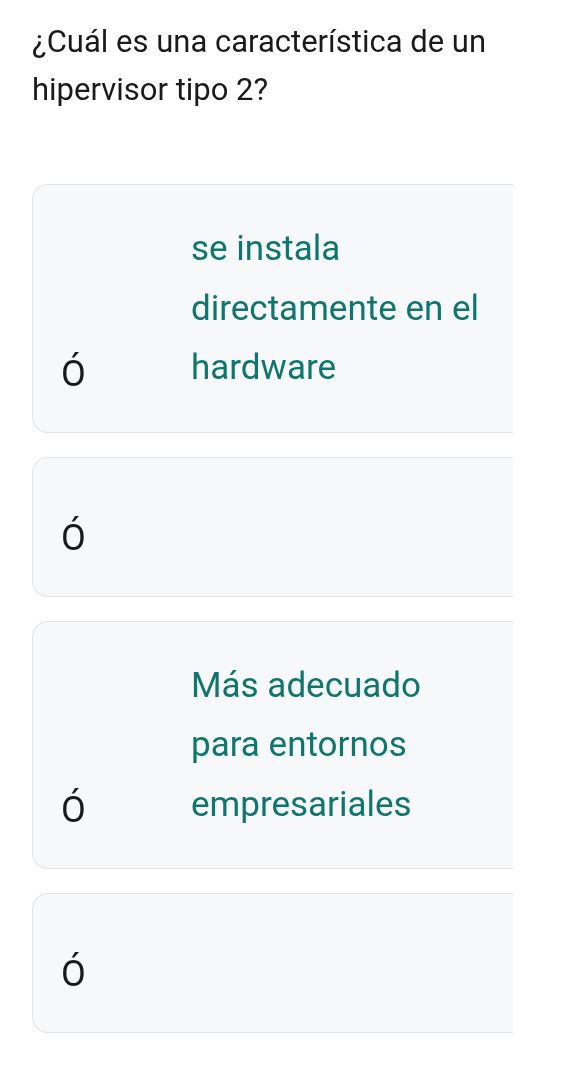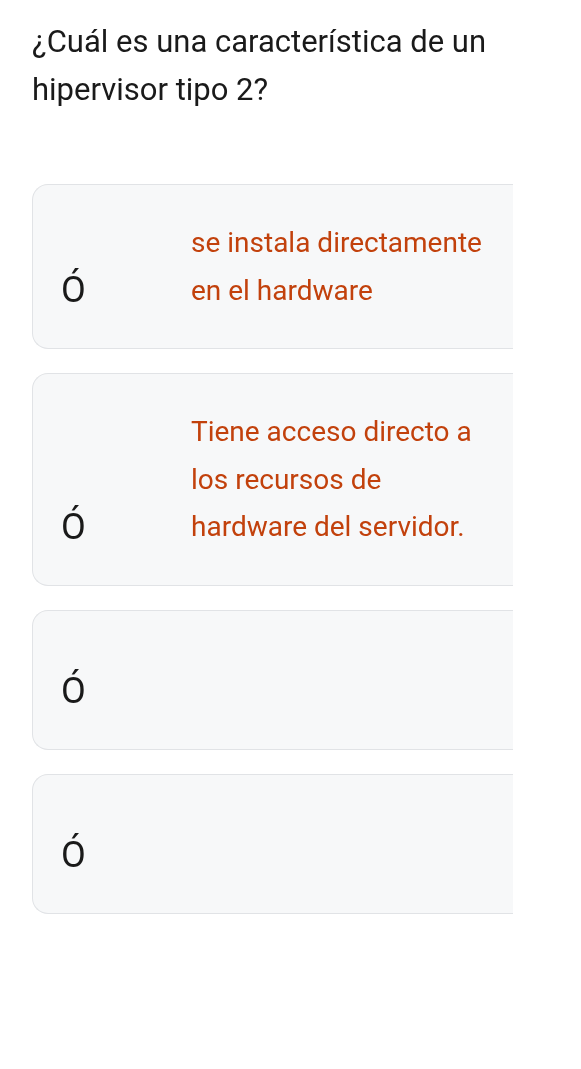--- a/index.html
+++ b/index.html
@@ -43,47 +43,47 @@
   .option .marker {
     font-size: 36px;
     font-weight: 400;
     color: #1a1a1a;
     width: 130px;
     flex: 0 0 130px;
     line-height: 1;
     padding-bottom: 6px;
   }
   .option .text {
-    font-size: 28px;
+    font-size: 35px;
     line-height: 1.7;
-    color: #c2410c;
+    color: #0f766e;
     flex: 1;
     align-self: center;
   }
 </style>
 </head>
 <body>
 
 <div class="page">
   <div class="question">¿Cuál es una característica de un hipervisor tipo 2?</div>
 
   <div class="options">
 
     <div class="option">
       <div class="marker">Ó</div>
       <div class="text">se instala directamente en el hardware</div>
     </div>
 
     <div class="option">
       <div class="marker">Ó</div>
-      <div class="text">Tiene acceso directo a los recursos de hardware del servidor.</div>
     </div>
 
     <div class="option">
       <div class="marker">Ó</div>
+      <div class="text">Más adecuado para entornos empresariales</div>
     </div>
 
     <div class="option">
       <div class="marker">Ó</div>
     </div>
 
   </div>
 </div>
 
 </body></html>

